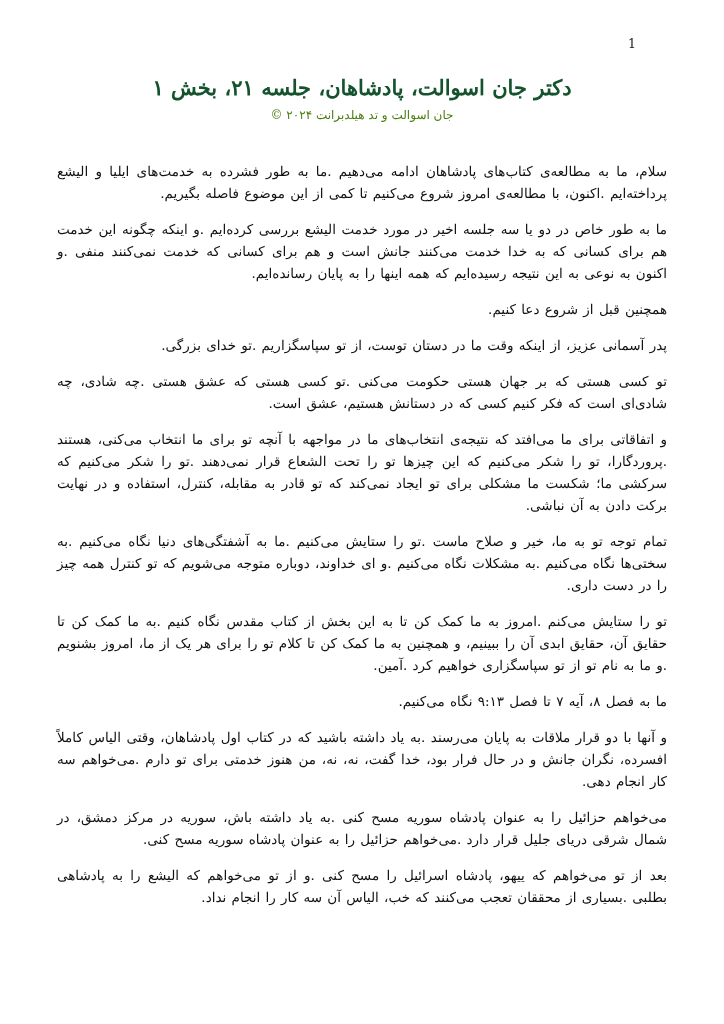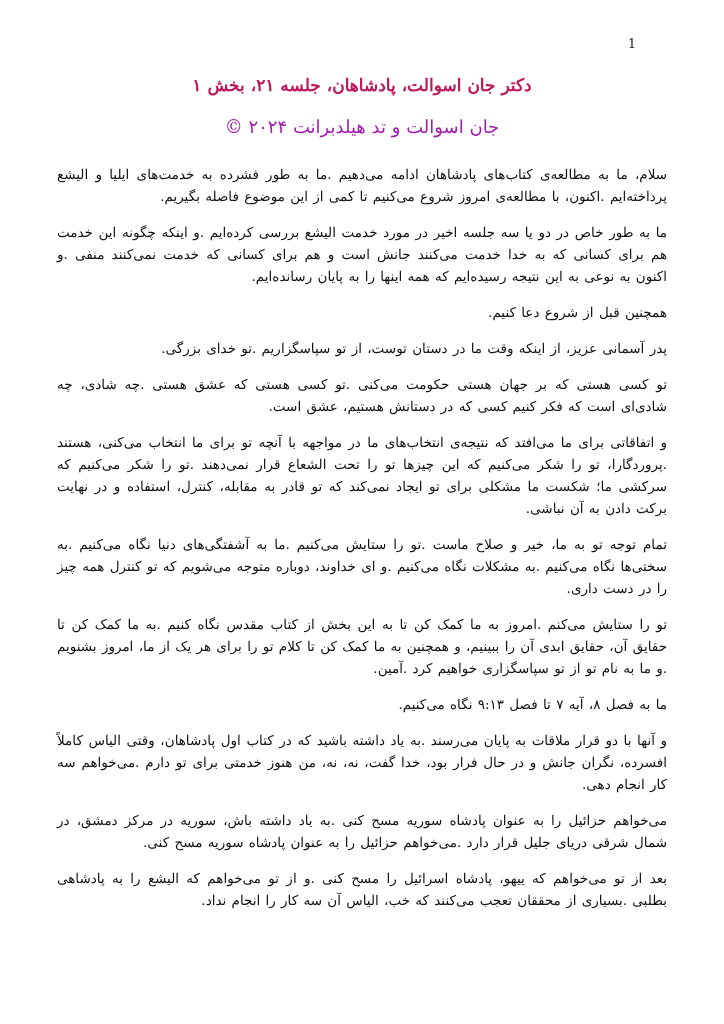--- a/index.html
+++ b/index.html
@@ -29,35 +29,35 @@
     direction: ltr;
   }
 
   .doc-header {
     margin-top: 38px;
     text-align: center;
     direction: rtl;
   }
 
   .title-line {
-    font-size: 17px;
+    font-size: 21px;
     font-weight: bold;
     line-height: 1.55;
-    color: #be185d;
+    color: #14532d;
   }
 
   .copyright-line {
-    margin-top: 18px;
-    font-size: 18px;
+    margin-top: 3px;
+    font-size: 12px;
     font-weight: normal;
-    color: #a21caf;
+    color: #4d7c0f;
   }
 
   .doc-body {
-    margin-top: 26px;
+    margin-top: 38px;
     direction: rtl;
   }
 
   .para {
     direction: rtl;
     unicode-bidi: plaintext;
     text-align: justify;
     text-justify: inter-word;
     font-size: 13.5px;
     line-height: 22px;

